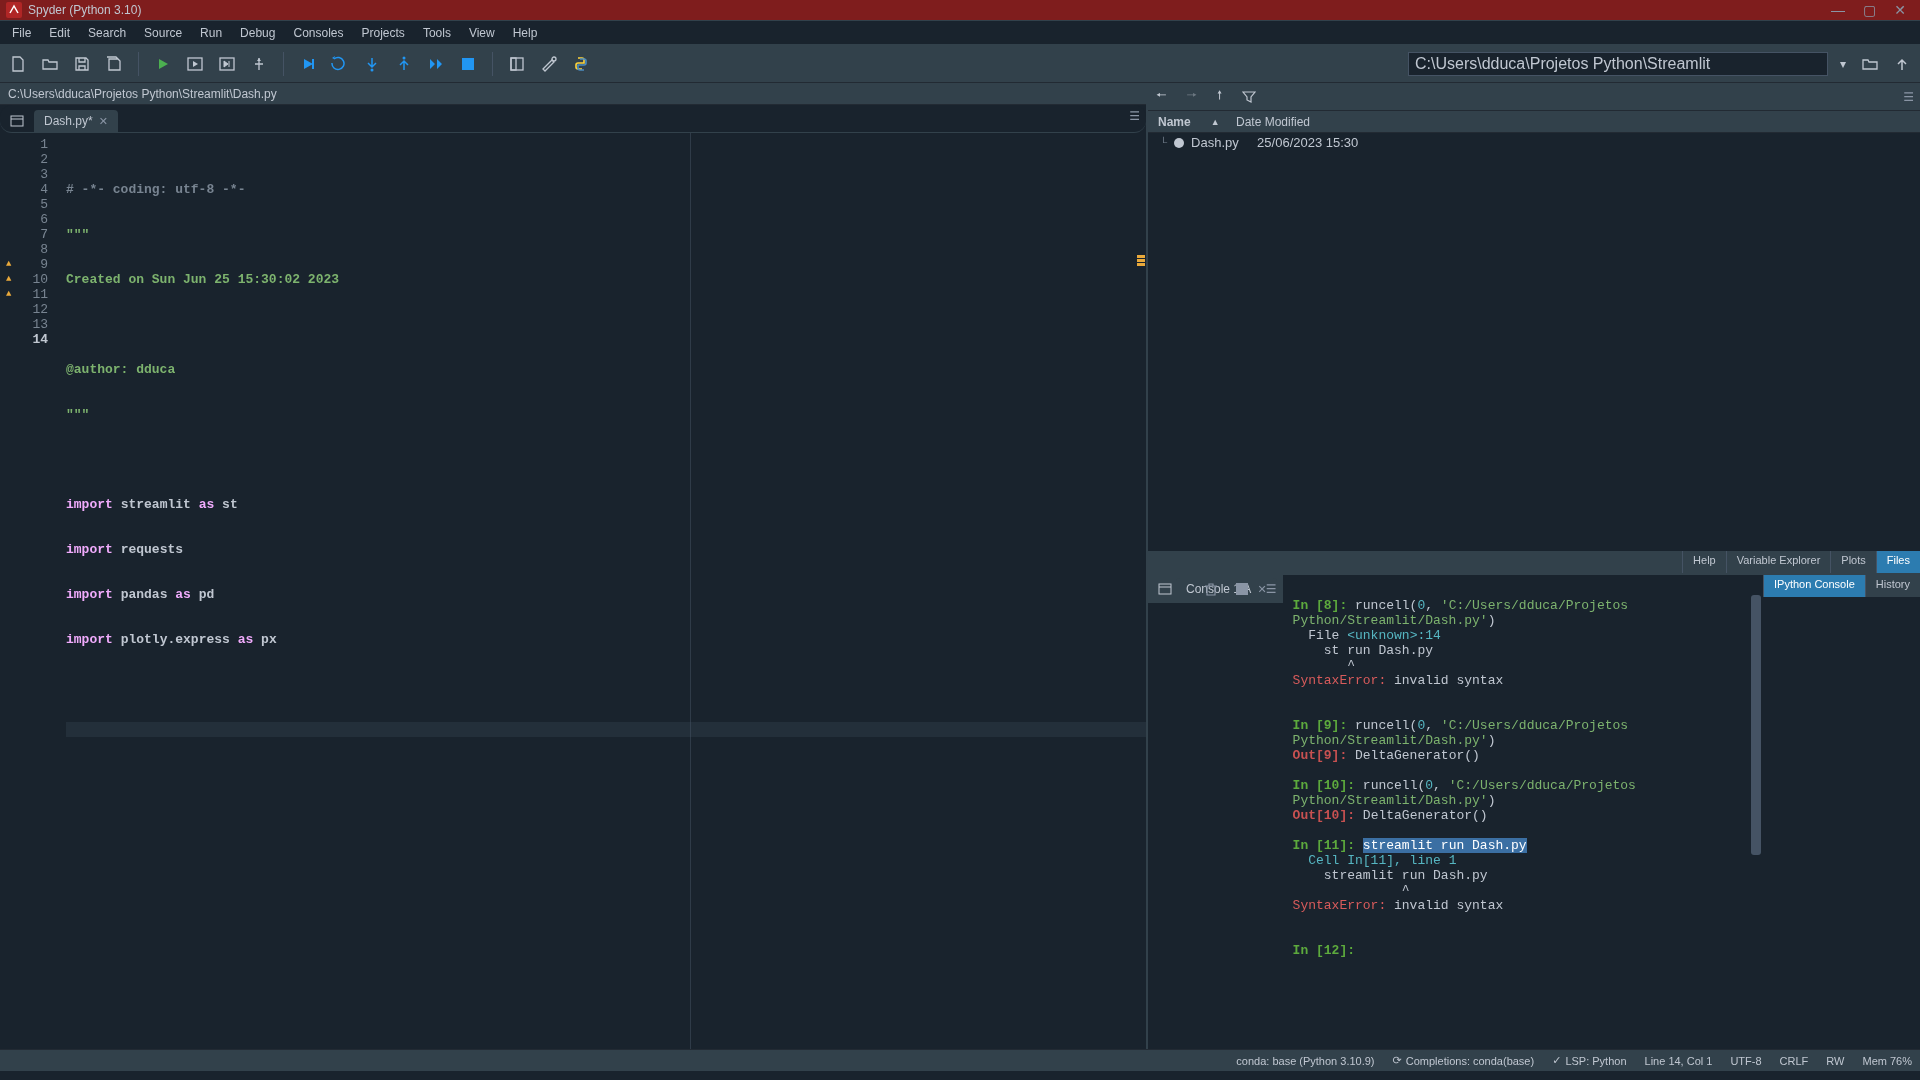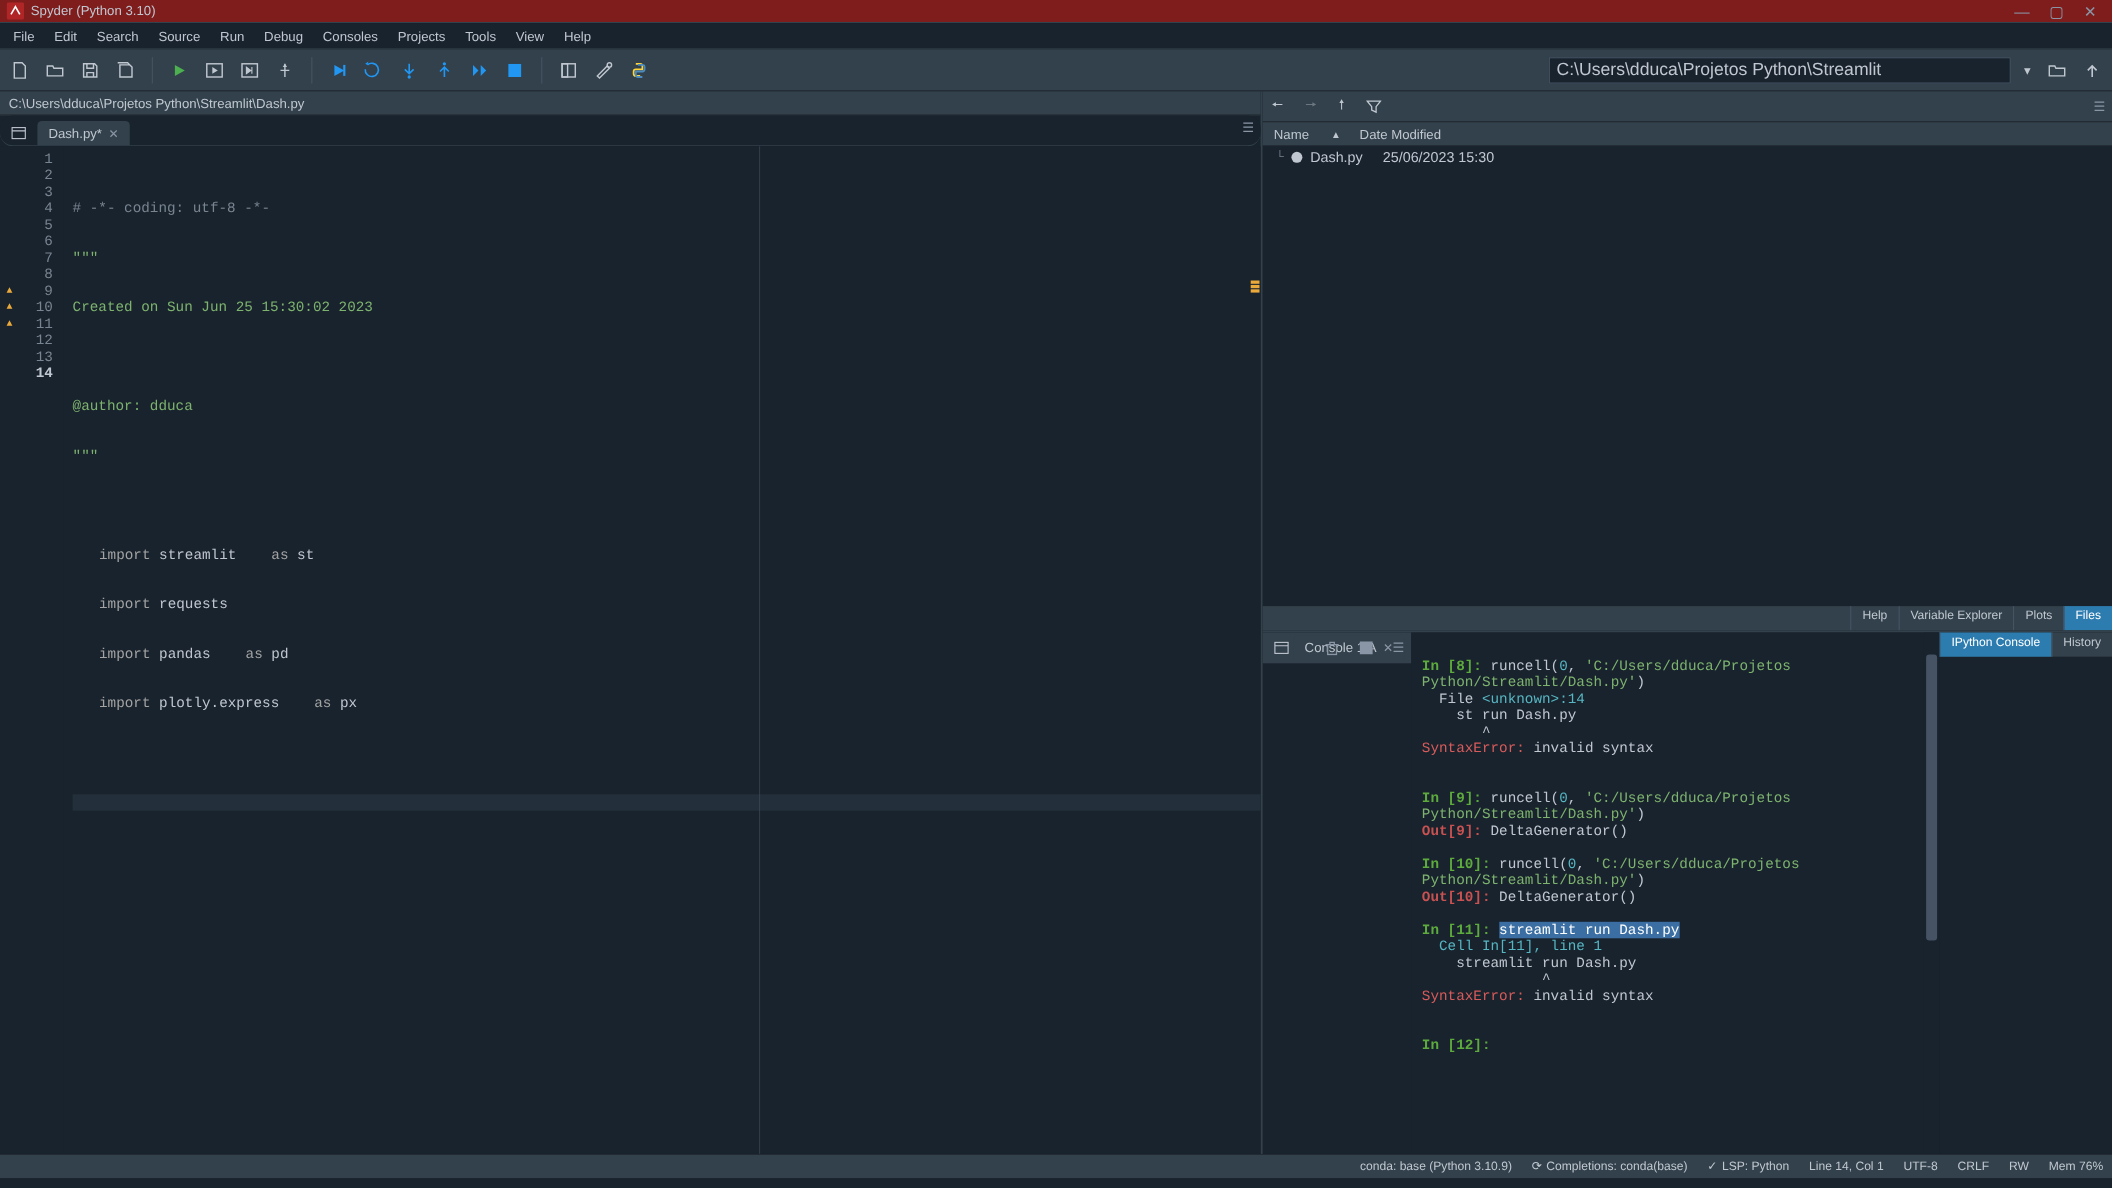--- a/index.html
+++ b/index.html
@@ -22,36 +22,36 @@
 .tabbar { height:28px; background:#19232d; display:flex; align-items:flex-end; padding:0 6px; border-bottom:1px solid #32414b; position:relative;border-radius:12px; }
 .tabbar .browse { width:22px; height:22px; display:flex; align-items:center; justify-content:center; margin-right:6px; color:#c0c7d1; }
 .tab { background:#32414b; padding:4px 10px; display:flex; align-items:center; gap:6px; border-top-left-radius:4px; border-top-right-radius:4px; font-size:12px; }
 .tab .close { color:#8a95a5; font-size:11px; }
 .tabbar .opts { position:absolute; right:6px; top:4px; color:#8a95a5; }
 .editor { flex:1; display:flex; font-family:"Consolas","Courier New",monospace; font-size:13px; position:relative; background:#19232d; }
 .gutter { width:58px; background:#19232d; color:#788491; text-align:right; padding:4px 10px 0 0; line-height:15px; user-select:none; }
 .gutter .ln { height:15px; position:relative; }
 .gutter .warn { position:absolute; left:6px; top:2px; width:10px; height:10px;}
 .gutter .warn::before { content:"▲"; color:#E9A93B; font-size:9px; position:absolute; left:0; top:-2px;}
-.code { flex:1; padding:4px 0 0 8px; line-height:15px; white-space:pre; position:relative; }
+.code { flex:1; padding:4px 0 0 8px; line-height:15px; white-space:pre; position:relative;font-weight:bold; }
 .code .row { height:15px; }
 .code .row.cl { background:#232f3a; }
 .ruler { position:absolute; left:632px; top:0; bottom:0; width:1px; background:#455364; opacity:.5; }
 .minimarks { position:absolute; right:0; top:0; width:10px; height:100%; }
 .minimarks span { position:absolute; right:1px; width:8px; height:3px; background:#E9A93B; }
 .c-com { color:#788491; }
 .c-str { color:#7db36e; }
-.c-kw { color:#a3a3a3;margin-left:24px; }
+.c-kw { color:#f0abfc; }
 .c-norm { color:#c0c7d1; }
 .right { flex:1; display:flex; flex-direction:column; background:#19232d; }
 .fe-bar { height:28px; background:#32414b; display:flex; align-items:center; padding:0 8px; gap:20px; position:relative; border-bottom:1px solid #222a33; }
 .fe-bar .opts { position:absolute; right:6px; color:#8a95a5; }
 .fe-head { height:22px; background:#32414b; display:flex; align-items:center; border-bottom:1px solid #222a33; }
 .fe-head .col { padding:0 10px; font-size:12px; }
-.fe-head .name { width:78px; display:flex; align-items:center; gap:20px; }
+.fe-head .name { width:78px; display:flex; align-items:center; gap:20px;font-weight:bold; }
 .fe-body { flex:1; background:#19232d; overflow:auto; }
 .fe-row { display:flex; align-items:center; padding:2px 0 2px 12px; font-size:13px; gap:6px; }
 .sidetabs { height:22px; background:#32414b; display:flex; justify-content:flex-end; }
 .sidetabs .stab { padding:3px 10px; font-size:11px; border-left:1px solid #455364; cursor:default; }
 .sidetabs .stab.active { background:#2c7cb0; color:#fff; }
 .console { flex:1; display:flex; flex-direction:row; border-top:2px solid #32414b; }
 .console .ctop { height:28px; background:#32414b; display:flex; align-items:center; padding:0 6px; position:relative; }
 .console .ctop .browse { width:22px; height:22px; display:flex; align-items:center; justify-content:center; color:#c0c7d1; }
 .console .ctop .rtools { position:absolute; right:6px; display:flex; gap:18px; color:#8a95a5; align-items:center; }
 .console .cbody { flex:1; background:#19232d; font-family:"Consolas","Courier New",monospace; font-size:13px; line-height:15px; padding:8px 10px; white-space:pre-wrap; overflow:auto; position:relative;}

